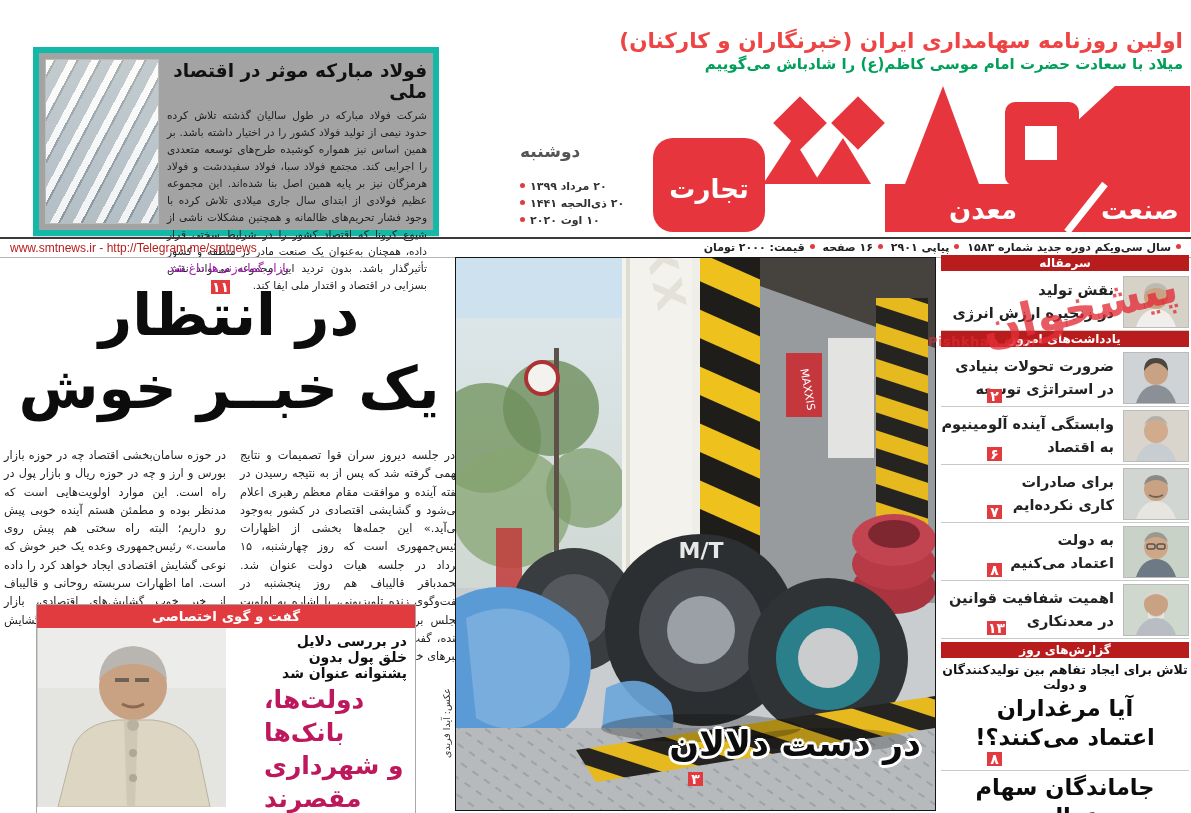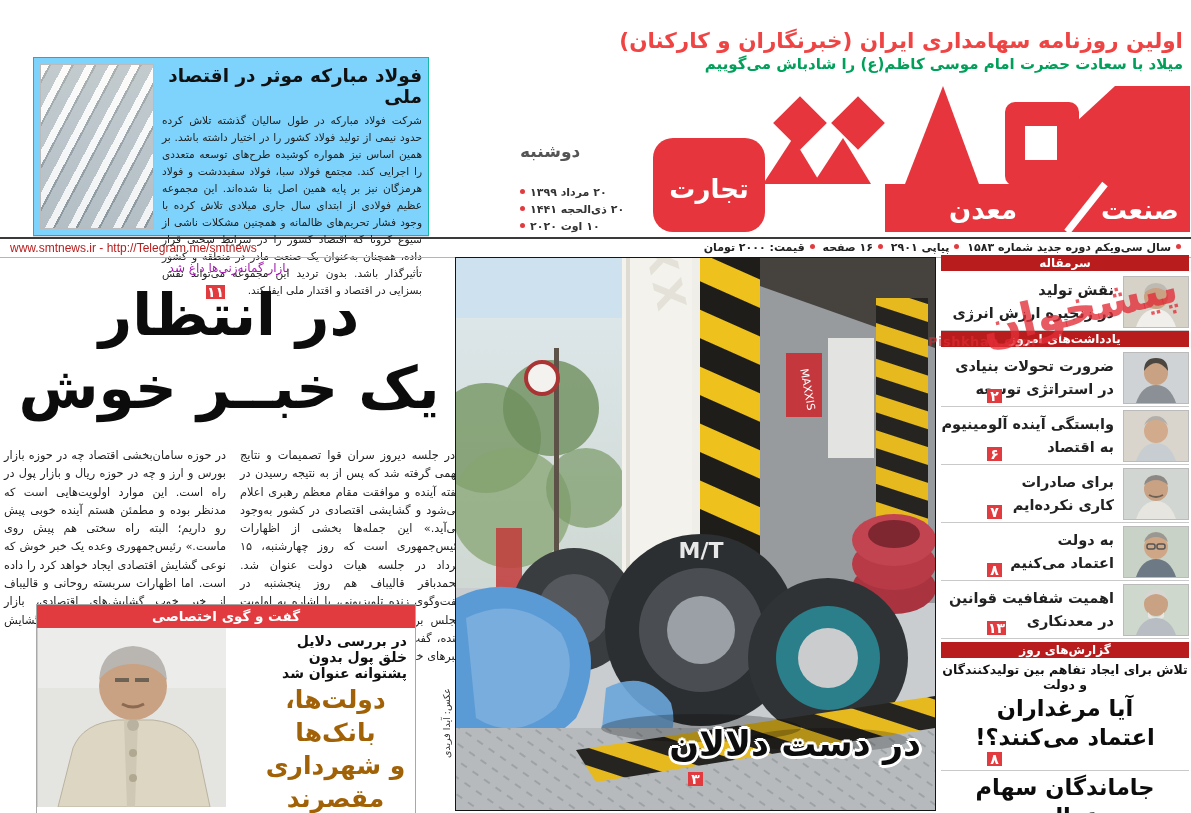--- a/index.html
+++ b/index.html
@@ -7,26 +7,26 @@
     position:relative;width:1191px;height:813px;background:#fff;
     margin:0 auto;overflow:hidden;direction:rtl;
     font-family:"DejaVu Sans","Liberation Sans",sans-serif;color:#1a1a1a;
   }
   .abs{position:absolute;}
   .jus{text-align:justify;}
   
   .greeting{top:7px;right:8px;font-size:15px;font-weight:bold;color:#00a05a;margin-top:48px;}
   .slogan{top:28px;right:8px;font-size:21.5px;font-weight:900;color:#ef4444;letter-spacing:.5px;}
   .dateblock{left:520px;top:141px;width:136px;text-align:left;}
-  .dateblock .day{font-size:17px;font-weight:bold;color:#555;margin-bottom:23px;text-align:left;}
+  .dateblock .day{font-size:17px;font-weight:bold;color:#555;margin-bottom:17px;text-align:left;}
   .daterow{font-size:11px;font-weight:bold;color:#333;line-height:17px;text-align:left;direction:rtl;}
   .daterow::after{content:"";display:inline-block;width:5px;height:5px;background:#e23b3f;border-radius:50%;margin-right:5px;vertical-align:2px;}
   .dateblock .rows{direction:ltr;}
   
-  .steel-box{left:33px;top:57px;width:394px;height:177px;border:1px solid #14b8a6;background:#7dd3fc;box-shadow:0 1px 0 #ddd;}
+  .steel-box{left:33px;top:47px;width:394px;height:177px;border:6px solid #14b8a6;background:#a3a3a3;box-shadow:0 1px 0 #ddd;}
   .steel-in{position:relative;display:flex;height:100%;padding:6px;box-sizing:border-box;gap:8px;}
   .steel-text{flex:1;position:relative;}
   .steel-title{font-size:18.5px;font-weight:900;color:#111;margin:1px 0 5px;text-align:right;}
   .steel-body{font-size:10.6px;line-height:17px;color:#222;}
   .steel-photo{width:112px;background:
      repeating-linear-gradient(118deg, rgba(255,255,255,.85) 0 7px, rgba(120,135,142,.55) 7px 9px, rgba(185,196,202,.8) 9px 20px),
      linear-gradient(180deg,#e9e5da 0%,#cdd3d6 35%,#9fabb2 100%);
      border:1px solid #bbb;}
   
   .ruleline{left:0;top:237px;width:1191px;border-top:2px solid #3a3a3a;border-bottom:0;height:0;}
@@ -44,21 +44,21 @@
   .badge{display:inline-block;min-width:15px;height:14px;padding:0 1px;background:#e23b3f;color:#fff;
          font-size:14px;font-weight:bold;text-align:center;line-height:14px;box-sizing:border-box;margin-left:44px;}
   .badge.fl{float:left;margin-top:3px;}
   .badge.pos{position:absolute;}
   
   .ibox{left:36px;top:604px;width:380px;height:234px;border:1px solid #a8a8a8;background:#fff;box-sizing:border-box;}
   .itag{height:23px;background:#e23b3f;color:#fff;font-size:13.5px;font-weight:bold;text-align:center;line-height:23px;}
   .ibody{display:flex;height:179px;gap:32px;}
   .itext{flex:1;padding:5px 8px 4px 6px;position:relative;}
   .ikicker{font-size:14px;font-weight:900;color:#111;text-align:right;margin-bottom:2px;}
-  .ihead{font-size:25px;font-weight:900;color:#a16207;line-height:33px;text-align:center;}
+  .ihead{font-size:25px;font-weight:900;color:#be185d;line-height:33px;text-align:left;}
   .ib{font-size:10.6px;line-height:15.5px;color:#222;text-align:justify;margin-top:4px;}
   .iphoto{width:188px;position:relative;background:linear-gradient(180deg,#efefed, #d8d8d4);border-left:1px solid #ccc;}
   
   .cphoto{left:455px;top:257px;width:481px;height:554px;border:1px solid #151515;box-sizing:border-box;background:#cfd3d6;overflow:hidden;}
   .caption{position:absolute;right:14px;bottom:38px;text-align:center;font-weight:900;color:#0d0d0d;
     text-shadow:-2px -2px 0 #fff,2px -2px 0 #fff,-2px 2px 0 #fff,2px 2px 0 #fff,0 -3px 0 #fff,0 3px 0 #fff,-3px 0 0 #fff,3px 0 0 #fff;}
   .caption .l1{font-size:35px;line-height:52px;}
   .caption .l2{font-size:35px;line-height:56px;}
   .credit{left:441px;top:688px;writing-mode:vertical-rl;transform:rotate(180deg);font-size:9.5px;color:#333;letter-spacing:1px;}
   

